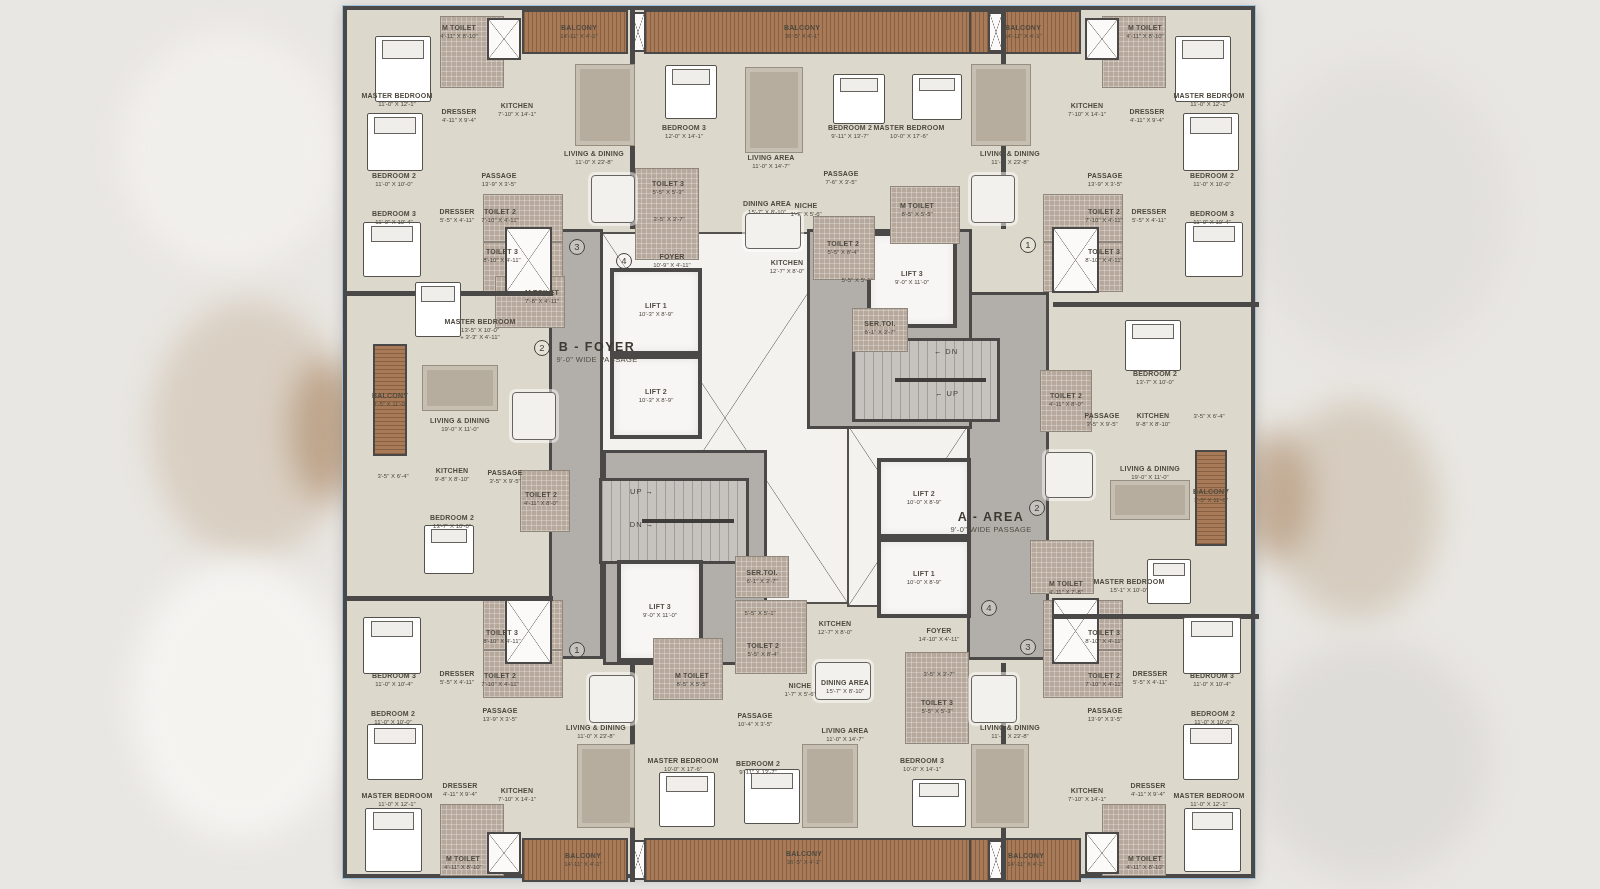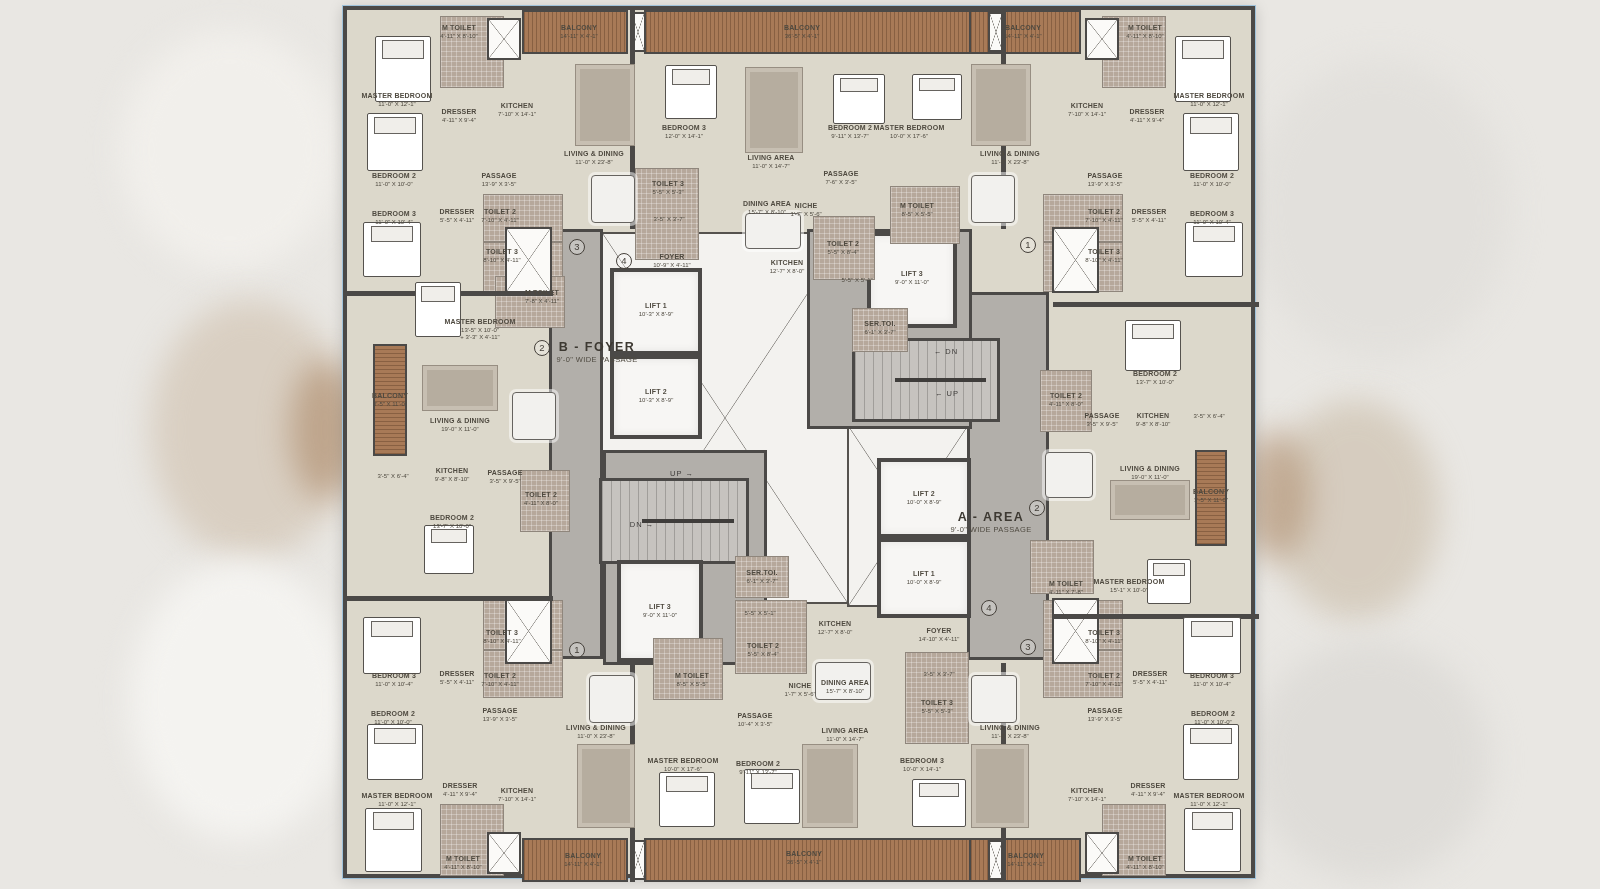--- a/index.html
+++ b/index.html
@@ -348,21 +348,21 @@
         <div class="room-label wing" style="left: 644px; top: 512px;">
           <div class="t">A - AREA</div>
           <div class="d">9'-0" WIDE PASSAGE</div>
         </div>
         <div class="room-label stair" style="left: 572px; top: 342px; margin-left: 27px;">
           <div class="t">← DN</div>
         </div>
         <div class="room-label stair" style="left: 600px; top: 384px;">
           <div class="t">← UP</div>
         </div>
-        <div class="room-label stair" style="left: 295px; top: 464px; margin-left: 40px;">
+        <div class="room-label stair" style="left: 295px; top: 482px;">
           <div class="t">UP →</div>
         </div>
         <div class="room-label stair" style="left: 295px; top: 515px;">
           <div class="t">DN →</div>
         </div>
         <div class="room-label" style="left: 577px; top: 488px;">
           <div class="t">LIFT 2</div>
           <div class="d">10'-0" X 8'-9"</div>
         </div>
         <div class="room-label" style="left: 577px; top: 568px;">

